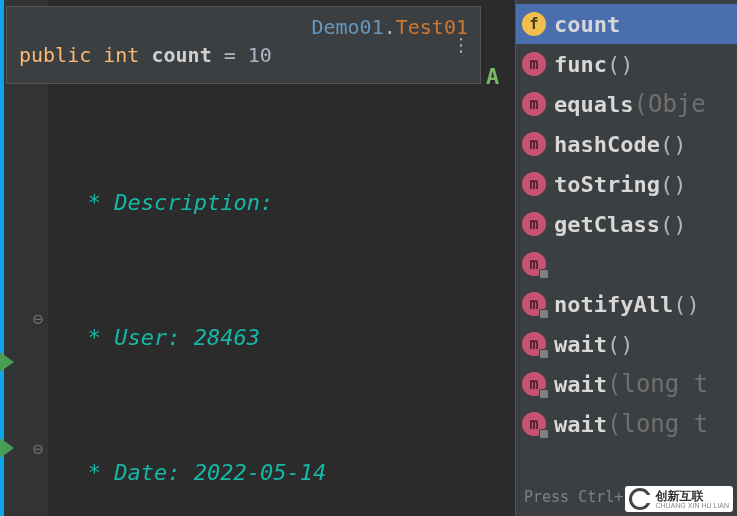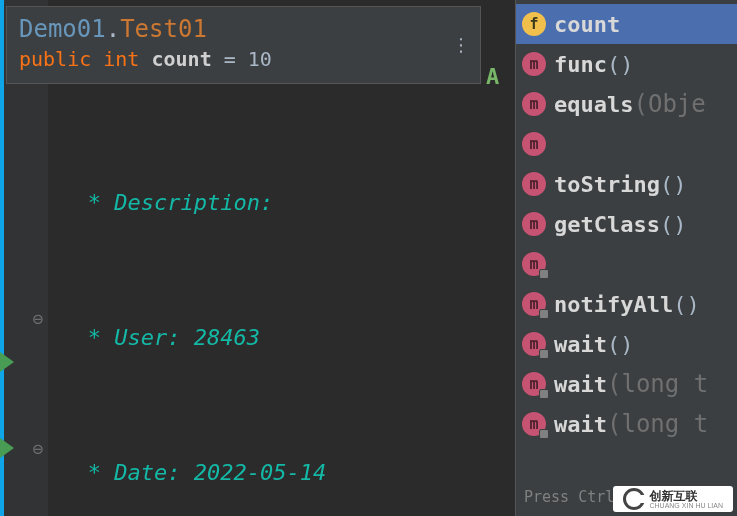--- a/index.html
+++ b/index.html
@@ -12,25 +12,25 @@
   }
   .left-border {
     position: absolute; left: 0; top: 0; width: 4px; height: 100%;
     background: #0ea5e9;
   }
   .tooltip {
     position: absolute; left: 6px; top: 6px; width: 475px; height: 78px;
     background: #3c3f41; border: 1px solid #555;
     padding: 8px 12px;
   }
-  .tooltip-title { font-size: 24px; }
+  .tooltip-title { font-size: 20px; text-align: right; }
   .tooltip-title .pkg { color: #6897bb; }
   .tooltip-title .cls { color: #cc7832; }
   .tooltip-sig { color: #a9b7c6; font-size: 20px; margin-top: 4px; }
-  .tooltip-sig .kw { color: #f97316; }
+  .tooltip-sig .kw { color: #fdba74; }
   .tooltip-sig .name { color: #d0d0d0; font-weight: bold; }
   .tooltip-sig .val { color: #a9b7c6; text-align: right; }
   .tooltip-more {
     position: absolute; right: 10px; top: 50%; transform: translateY(-50%);
     color: #a9b7c6; font-size: 18px; cursor: pointer; line-height: 1;
   }
 
   .gutter {
     position: absolute; left: 4px; top: 0; width: 44px; height: 100%;
     background: #313335;
@@ -83,21 +83,21 @@
   .item-name { color: #d8d8d8; font-size: 22px; font-weight: 600; }
   .item-name .paren { color: #a9b7c6; font-weight: normal; }
   .item-name .args { color: #707070; font-weight: normal; font-size: 24px; }
   .popup-hint {
     position: absolute; bottom: 10px; left: 8px;
     color: #808080; font-size: 15px;
   }
 
   .watermark {
     position: absolute; right: 4px; bottom: 4px;
-    background: #fff; padding: 2px 10px;
+    background: #fff; padding: 2px 4px;
     display: flex; align-items: center; border-radius: 3px;
     font-family: sans-serif;
   }
   .watermark .logo {
     width: 22px; height: 22px; border: 3px solid #444; border-radius: 50%;
     margin-right: 4px; position: relative;
   }
   .watermark .logo::after {
     content: ''; position: absolute; right: -3px; top: 50%;
     width: 8px; height: 8px; background: #fff; transform: translateY(-50%);
@@ -149,20 +149,21 @@
     <div class="popup-item">
       <span class="badge m">m</span>
       <span class="item-name">func<span class="paren">()</span></span>
     </div>
     <div class="popup-item">
       <span class="badge m">m</span>
       <span class="item-name">equals<span class="args">(Obje</span></span>
     </div>
     <div class="popup-item">
       <span class="badge m">m</span>
+      <span class="item-name">hashCode<span class="paren">()</span></span>
     </div>
     <div class="popup-item">
       <span class="badge m">m</span>
       <span class="item-name">toString<span class="paren">()</span></span>
     </div>
     <div class="popup-item">
       <span class="badge m">m</span>
       <span class="item-name">getClass<span class="paren">()</span></span>
     </div>
     <div class="popup-item">

